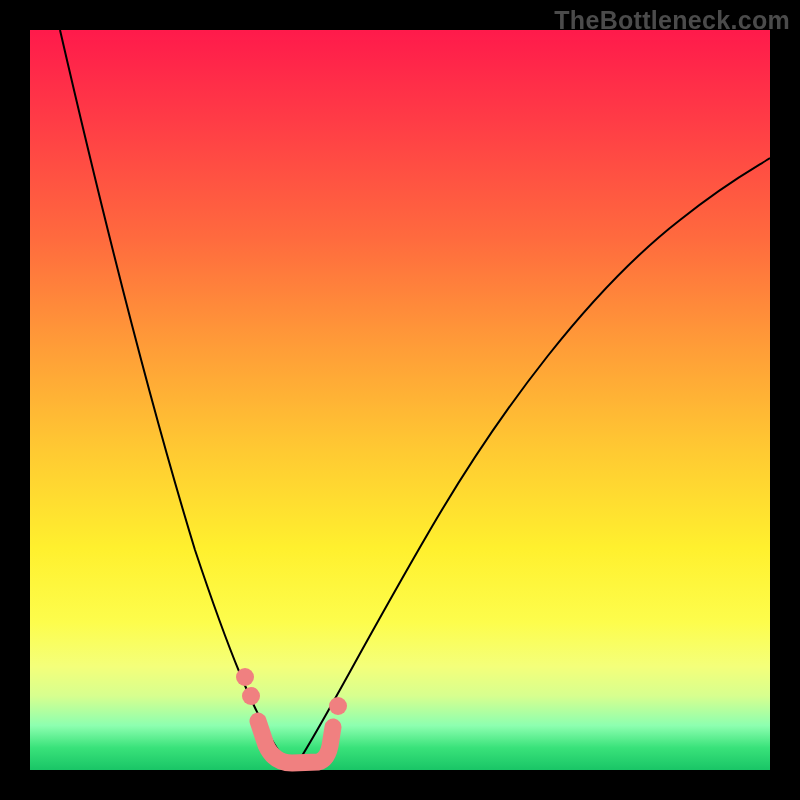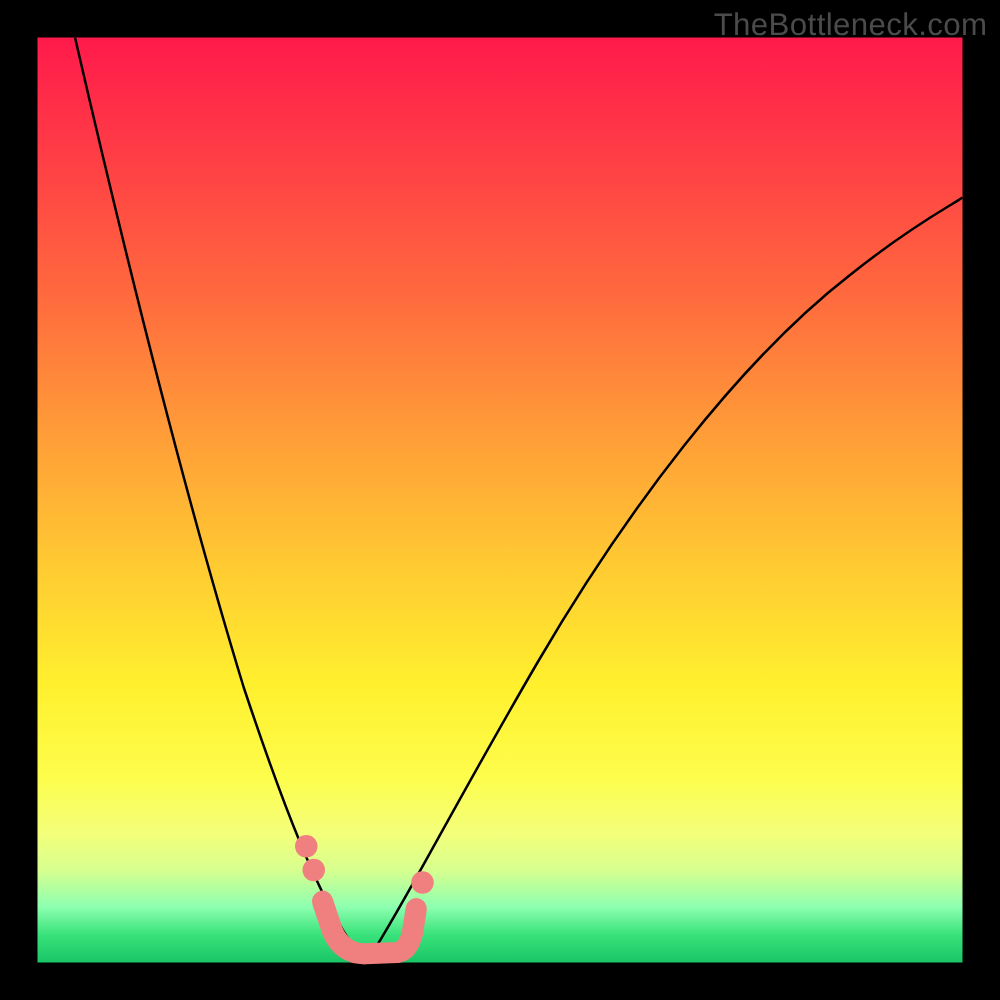--- a/index.html
+++ b/index.html
@@ -41,21 +41,21 @@
       #39e27a 97%,
       #19c566 100%
     );
   }
   .watermark {
     position: absolute;
     top: 6px;
     right: 10px;
     color: #4b4b4b;
     font-size: 25px;
-    font-weight: 400;
+    font-weight: 700;
     letter-spacing: 0.3px;
     user-select: none;
   }
   svg.curves {
     position: absolute;
     left: 0;
     top: 0;
     width: 740px;
     height: 740px;
     overflow: visible;

